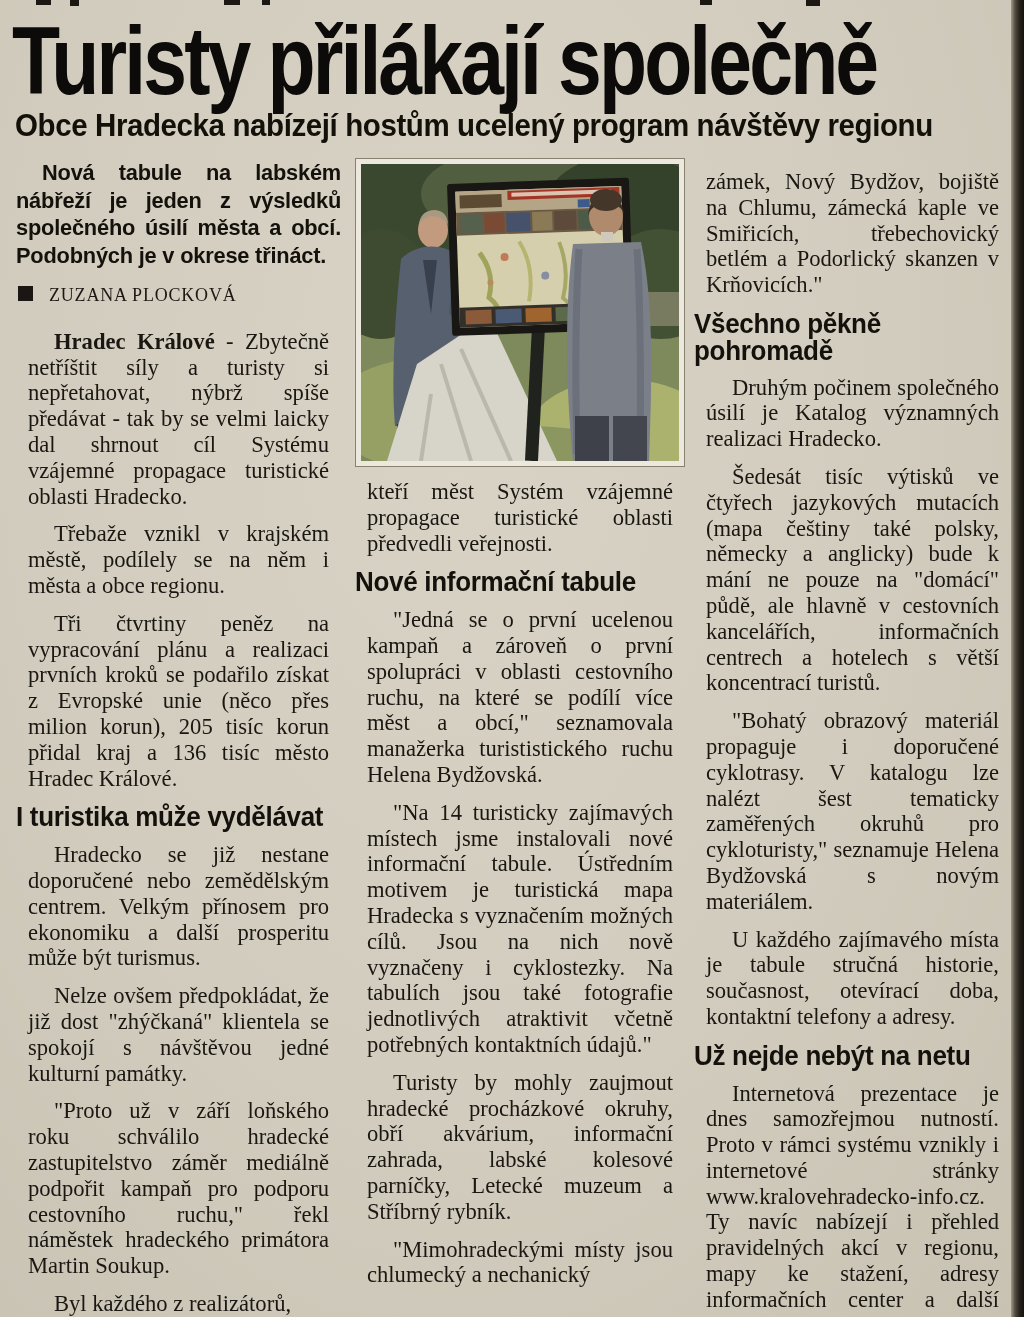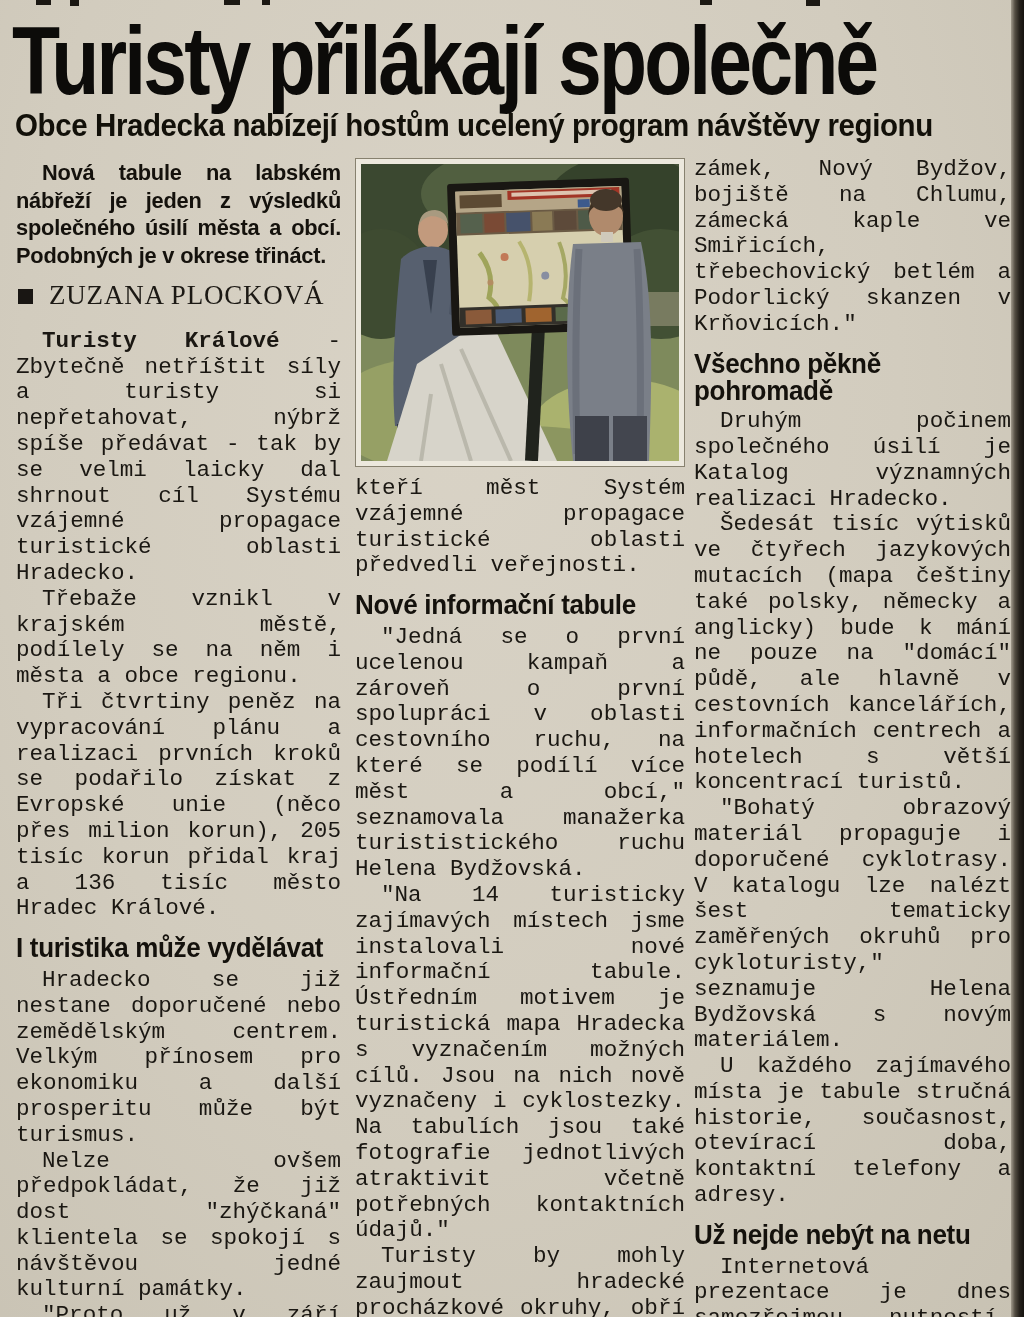--- a/index.html
+++ b/index.html
@@ -32,23 +32,23 @@
     font-size:22.6px;line-height:25.8px;color:#1a1712;
   }
   .col-left{left:16px;width:325px;}
   .col-mid{left:355px;width:330px;}
   .col-right{left:694px;width:317px;}
   .lead{
     margin:2px 0 10px 0;text-indent:26px;text-align:justify;
     font-family:"Liberation Sans", sans-serif;font-weight:700;
     font-size:21.8px;line-height:27.5px;color:#14110c;letter-spacing:-0.2px;
   }
-  .byline{margin:14px 0 20px 2px;text-align:left;font-size:27px;letter-spacing:0.8px;color:#1c1914;}
+  .byline{margin:14px 0 20px 2px;text-align:left;font-size:18px;letter-spacing:0.8px;color:#1c1914;}
   .byline-square{display:inline-block;width:15px;height:15px;background:#191613;margin-right:16px;}
-  p.body-para{margin:0;text-indent:26px;font-family:Liberation Mono, monospace;}
+  p.body-para{margin:12px;text-indent:26px;}
   p.body-para.noindent{text-indent:0;}
   p.col-heading{
     margin:13px 0 7px 0;text-indent:0;text-align:left;
     font-family:"Liberation Sans", sans-serif;font-weight:700;
     font-size:26px;letter-spacing:-0.3px;color:#14110c;
     transform:scaleY(1.05);transform-origin:left top;
   }
   p.body-para b{font-weight:700;}
   .photo{
     margin:1px 0 9px 0;width:330px;height:309px;box-sizing:border-box;
@@ -69,21 +69,21 @@
 
 <h1 class="headline">Turisty přilákají společně</h1>
 <h2 class="subheadline">Obce Hradecka nabízejí hostům ucelený program návštěvy regionu</h2>
 
 <div class="col col-left">
   <p class="lead">Nová tabule na labském nábřeží je jeden z výsledků společného úsilí města a obcí. Podobných je v okrese třináct.</p>
   <div class="byline">
     <span class="byline-square"></span><span>ZUZANA PLOCKOVÁ</span>
   </div>
   <div>
-      <p class="body-para"><b>Turisty Králové</b> - Zbytečně netříštit síly a turisty si nepřetahovat, nýbrž spíše předávat - tak by se velmi laicky dal shrnout cíl Systému vzájemné propagace turistické oblasti Hradecko.</p>
+      <p class="body-para"><b>Hradec Králové</b> - Zbytečně netříštit síly a turisty si nepřetahovat, nýbrž spíše předávat - tak by se velmi laicky dal shrnout cíl Systému vzájemné propagace turistické oblasti Hradecko.</p>
       <p class="body-para">Třebaže vznikl v krajském městě, podílely se na něm i města a obce regionu.</p>
       <p class="body-para">Tři čtvrtiny peněz na vypracování plánu a realizaci prvních kroků se podařilo získat z Evropské unie (něco přes milion korun), 205 tisíc korun přidal kraj a 136 tisíc město Hradec Králové.</p>
       <p class="col-heading">I turistika může vydělávat</p>
       <p class="body-para">Hradecko se již nestane doporučené nebo zemědělským centrem. Velkým přínosem pro ekonomiku a další prosperitu může být turismus.</p>
       <p class="body-para">Nelze ovšem předpokládat, že již dost "zhýčkaná" klientela se spokojí s návštěvou jedné kulturní památky.</p>
       <p class="body-para">"Proto už v září loňského roku schválilo hradecké zastupitelstvo záměr mediálně podpořit kampaň pro podporu cestovního ruchu," řekl náměstek hradeckého primátora Martin Soukup.</p>
       <p class="body-para">Byl každého z realizátorů,</p>
     </div>
 </div>
 
@@ -171,21 +171,21 @@
         <rect x="214" y="252" width="34" height="45" fill="#3e414a"></rect>
         <rect x="252" y="252" width="34" height="45" fill="#43464f"></rect>
       </g>
     </svg>
   </figure>
   <div>
       <p class="body-para noindent">kteří měst Systém vzájemné propagace turistické oblasti předvedli veřejnosti.</p>
       <p class="col-heading">Nové informační tabule</p>
       <p class="body-para">"Jedná se o první ucelenou kampaň a zároveň o první spolupráci v oblasti cestovního ruchu, na které se podílí více měst a obcí," seznamovala manažerka turististického ruchu Helena Bydžovská.</p>
       <p class="body-para">"Na 14 turisticky zajímavých místech jsme instalovali nové informační tabule. Ústředním motivem je turistická mapa Hradecka s vyznačením možných cílů. Jsou na nich nově vyznačeny i cyklostezky. Na tabulích jsou také fotografie jednotlivých atraktivit včetně potřebných kontaktních údajů."</p>
-      <p class="body-para">Turisty by mohly zaujmout hradecké procházkové okruhy, obří akvárium, botanická zahrada, hlavně kolesové parníčky, Letecké muzeum a Stříbrný rybník.</p>
+      <p class="body-para">Turisty by mohly zaujmout hradecké procházkové okruhy, obří akvárium, informační zahrada, labské kolesové parníčky, Letecké muzeum a Stříbrný rybník.</p>
       <p class="body-para">"Mimohradeckými místy jsou chlumecký a nechanický</p>
     </div>
 </div>
 
 <div class="col col-right">
   <div>
       <p class="body-para noindent">zámek, Nový Bydžov, bojiště na Chlumu, zámecká kaple ve Smiřicích, třebechovický betlém a Podorlický skanzen v Krňovicích."</p>
       <p class="col-heading">Všechno pěkně pohromadě</p>
       <p class="body-para">Druhým počinem společného úsilí je Katalog významných realizaci Hradecko.</p>
       <p class="body-para">Šedesát tisíc výtisků ve čtyřech jazykových mutacích (mapa češtiny také polsky, německy a anglicky) bude k mání ne pouze na "domácí" půdě, ale hlavně v cestovních kancelářích, informačních centrech a hotelech s větší koncentrací turistů.</p>

